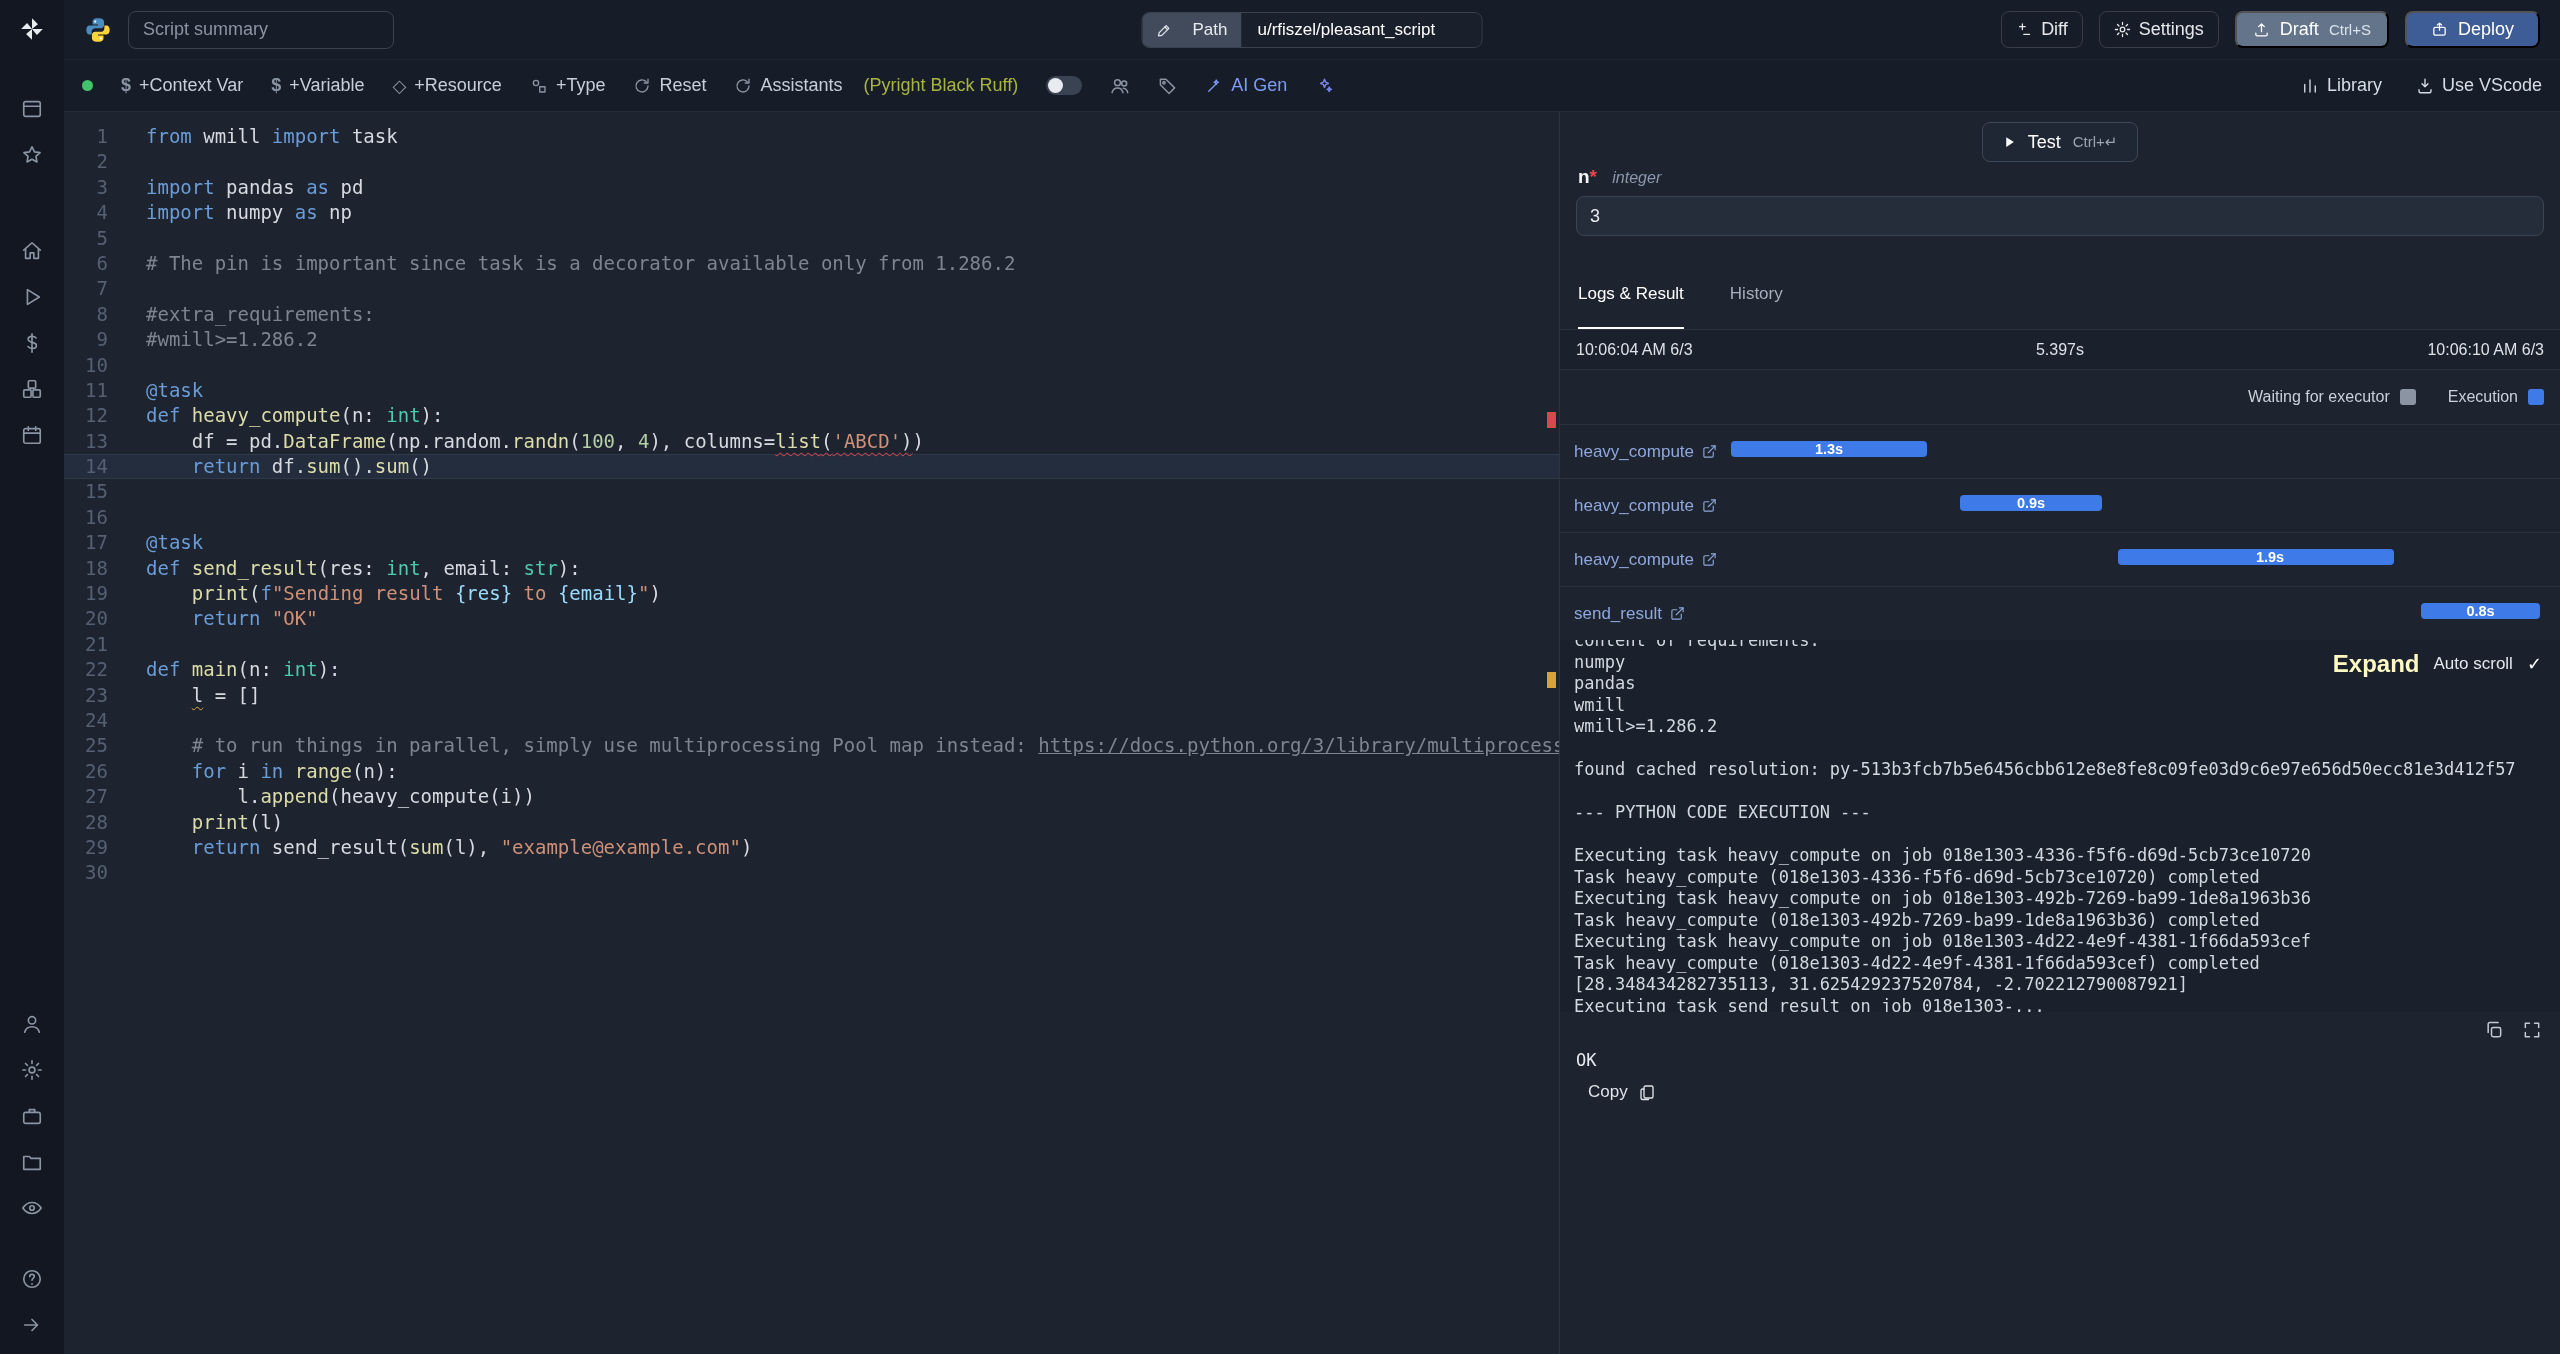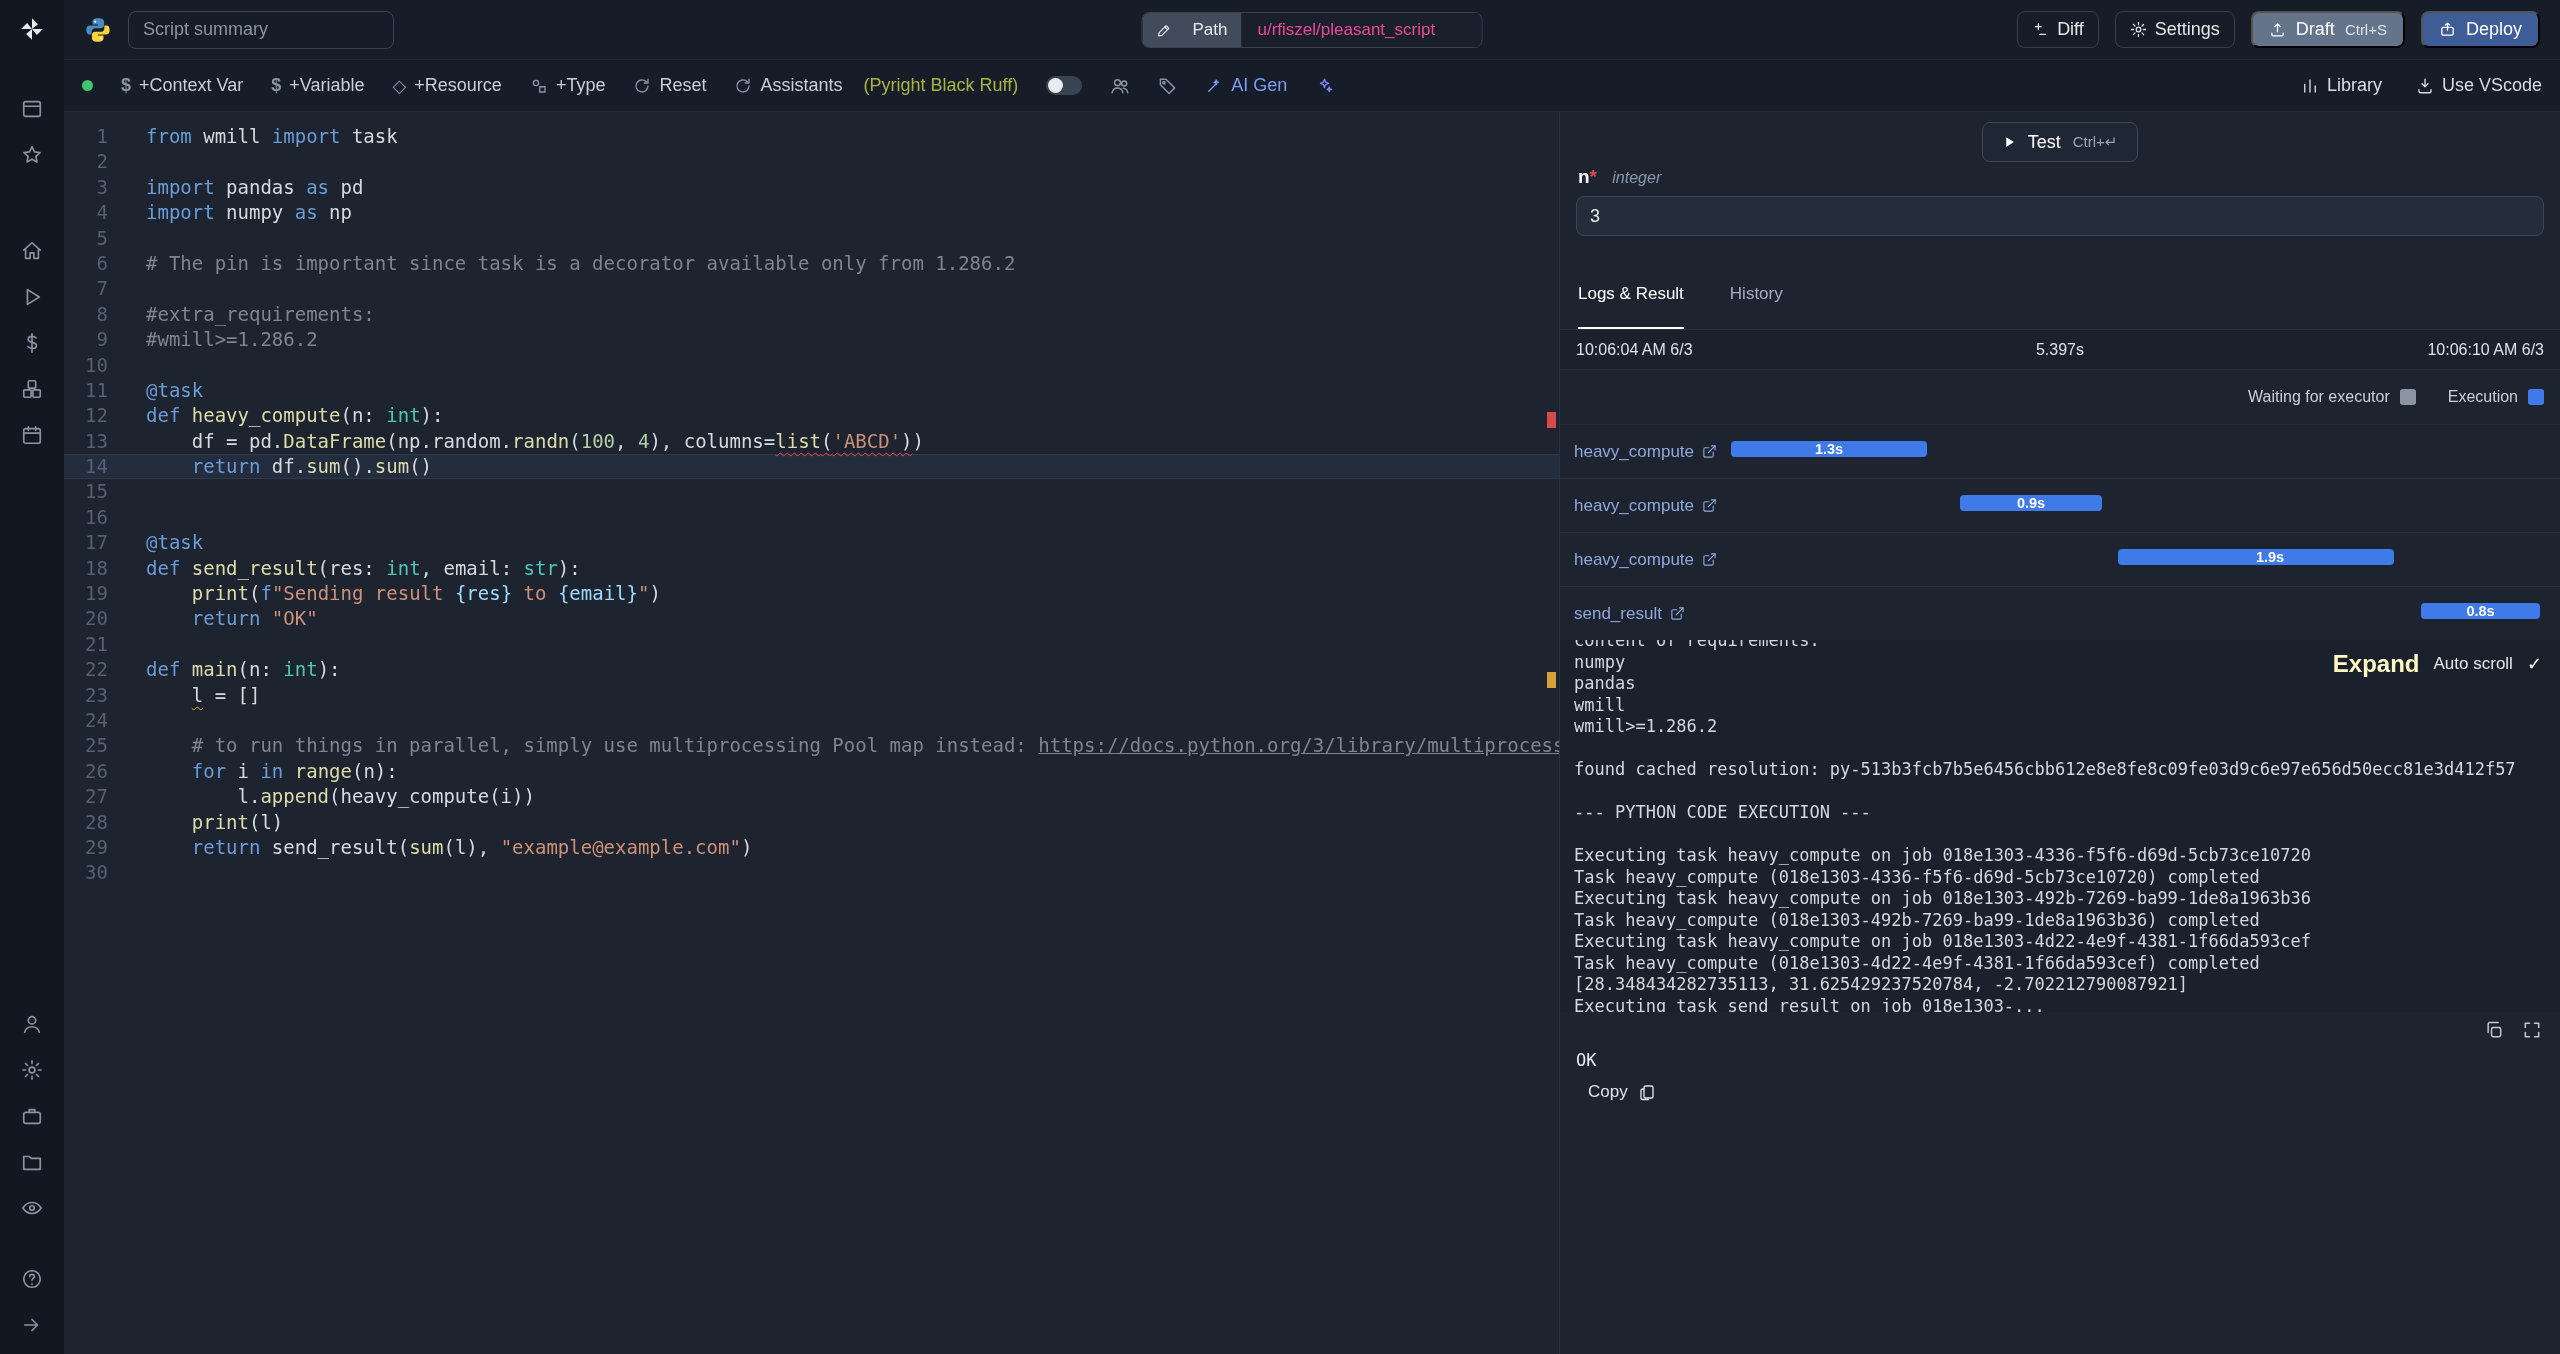--- a/index.html
+++ b/index.html
@@ -17,26 +17,26 @@
   .sbgroup { position:absolute; left:0; width:64px; display:flex; flex-direction:column; align-items:center; }
   .g1 { top:86px; } .g2 { top:228px; } .g3 { bottom:123px; } .g4 { bottom:6px; }
   .sbicon { width:64px; height:46px; display:flex; align-items:center; justify-content:center; }
 
   
   .topbar { position:absolute; left:64px; right:0; top:0; height:60px; display:flex; align-items:center; padding:0 20px; border-bottom:1px solid #1E2530; }
   .summary-input { margin-left:16px; width:266px; height:38px; background:transparent; border:1px solid #3A4352; border-radius:8px; color:#C7CEDA; font-size:18px; padding:0 14px; outline:none; font-family:"Liberation Sans",sans-serif; }
   .summary-input::placeholder { color:#8B94A3; }
   .path-wrap { position:absolute; left:50%; transform:translateX(-50%); display:flex; align-items:center; height:36px; border:1px solid #3A4250; border-radius:8px; overflow:hidden; }
   .path-btn { display:flex; align-items:center; gap:20px; background:#414B5C; color:#E8EBF0; height:100%; padding:13px 14px; font-size:17px; }
-  .path-val { background:#1A202B; color:#ec4899; height:100%; display:flex; align-items:center; padding:16px 16px; font-size:17px; min-width:240px; }
+  .path-val { background:#1A202B; color:#ffffff; height:100%; display:flex; align-items:center; padding:16px 16px; font-size:17px; min-width:240px; }
   .tb-right { margin-left:auto; display:flex; align-items:center; gap:16px; }
   .ghost-btn { display:flex; align-items:center; gap:8px; height:37px; padding:16px 14px; border:1px solid rgba(255,255,255,0.14); border-radius:8px; color:#E5E7EB; font-size:18px; background:transparent; }
   .draft-btn { display:flex; align-items:center; gap:10px; height:37px; padding:0 16px; border-radius:8px; background:#64748B; color:#FFFFFF; font-size:18px; }
   .draft-btn .kbd { color:#DCE3EC; font-size:15px; }
-  .deploy-btn { display:flex; align-items:center; gap:10px; height:37px; padding:0 16px; border-radius:8px; background:#3E5C95; color:#FFFFFF; font-size:18px; }
+  .deploy-btn { display:flex; align-items:center; gap:10px; height:37px; padding:0 24px; border-radius:8px; background:#3E5C95; color:#FFFFFF; font-size:18px; }
 
   
   .toolbar { position:absolute; left:64px; right:0; top:60px; height:52px; display:flex; align-items:center; gap:28px; padding:0 18px; border-bottom:1px solid #232A37; font-size:18px; color:#C7CEDA; }
   .titem { display:flex; align-items:center; gap:8px; white-space:nowrap; }
   .dollar { color:#8B94A3; font-size:18px; font-weight:700; }
   .glyph { color:#8B94A3; font-size:18px; }
   .green-dot { width:11px; height:11px; border-radius:50%; background:#41C46A; }
   .assist-detail { color:#A9B440; }
   .toggle { width:36px; height:19px; border-radius:10px; background:#3A4352; position:relative; }
   .toggle .knob { position:absolute; left:2px; top:2px; width:15px; height:15px; border-radius:50%; background:#E8EBF0; }

